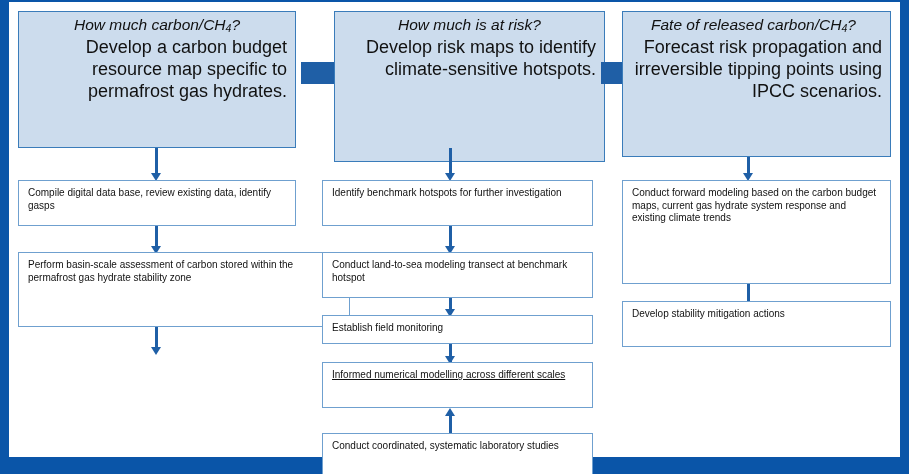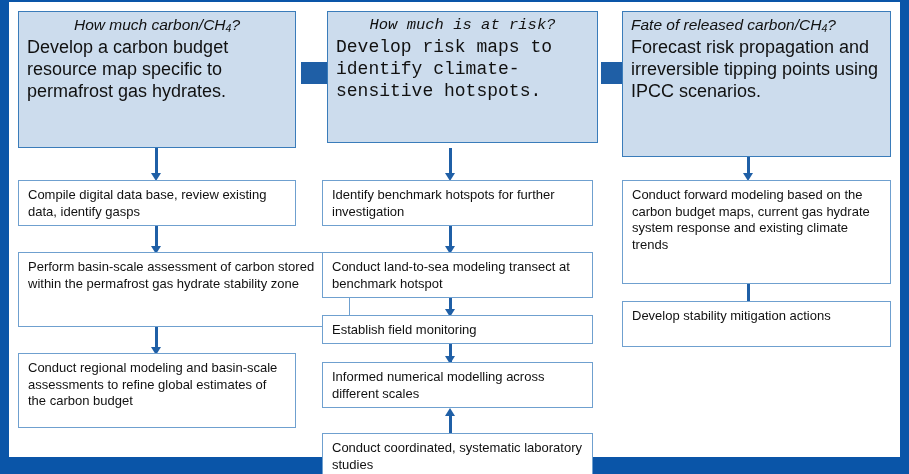--- a/index.html
+++ b/index.html
@@ -50,37 +50,37 @@
   }
   .hdr .q{
     font-style:italic;
     font-size:15.5px;
     color:#111111;
     text-align:center;
     line-height:1.18;
     white-space:nowrap;
     margin-bottom:2px;
   }
-  .hdr .q.left{ text-align:left; }
+  .hdr .q.left{ text-align:left;margin-left:20px; }
   .hdr .body{
     font-size:18px;
     color:#111111;
     line-height:1.22;
-    text-align:left;
+    text-align:right;
   }
   sub{font-size:0.68em;vertical-align:-0.22em;}
 
   
   .task{
     position:absolute;
     box-sizing:border-box;
     background:#ffffff;
     border:1px solid #6fa0cf;
     padding:6px 8px 6px 9px;
-    font-size:13px;
+    font-size:10px;
     color:#111111;
     line-height:1.27;
   }
 
   
   .vline{
     position:absolute;
     width:3px;
     background:#1f5fa6;
   }
@@ -129,29 +129,28 @@
     <div class="task" style="left:9px; top:178px; width:278px; height:46px;">Compile digital data base, review existing data, identify gasps</div>
 
     <div class="vline" style="left:146px; top:224px; height:25px;"></div>
     <div class="vhead-down" style="left:142px; top:244px;"></div>
 
     <div class="task" style="left:9px; top:250px; width:332px; height:75px;">Perform basin-scale assessment of carbon stored within the permafrost gas hydrate stability zone</div>
 
     <div class="vline" style="left:146px; top:325px; height:25px;"></div>
     <div class="vhead-down" style="left:142px; top:345px;"></div>
 
-    <div class="task" style="left:9px; top:351px; width:278px; height:75px;">Conduct regional modeling and basin-scale assessments to refine global estimates of the carbon budget</div>
 
     <div class="block-arrow" style="left:292px; top:48px; width:58px; height:46px;">
       <svg width="58" height="46" viewBox="0 0 58 46">
         <polygon points="0,12 33,12 33,0 58,23 33,46 33,34 0,34" fill="#1f5fa6"></polygon>
       </svg>
     </div>
 
-    <div class="hdr" style="left:318px; top:9px; width:271px; height:132px;font-family:Liberation Mono, monospace;">
+    <div class="hdr" style="left:325px; top:9px; width:271px; height:151px;">
       <div class="q">
         <span>How much is at risk?</span><sub></sub><span></span>
       </div>
       <div class="body">Develop risk maps to identify climate-sensitive hotspots.</div>
     </div>
 
     <div class="vline" style="left:440px; top:146px; height:29px;"></div>
     <div class="vhead-down" style="left:436px; top:171px;"></div>
 
     <div class="task" style="left:313px; top:178px; width:271px; height:46px;">Identify benchmark hotspots for further investigation</div>
@@ -162,21 +161,21 @@
     <div class="task" style="left:313px; top:250px; width:271px; height:46px;">Conduct land-to-sea modeling transect at benchmark hotspot</div>
 
     <div class="vline" style="left:440px; top:296px; height:16px;"></div>
     <div class="vhead-down" style="left:436px; top:307px;"></div>
 
     <div class="task" style="left:313px; top:313px; width:271px; height:29px;">Establish field monitoring</div>
 
     <div class="vline" style="left:440px; top:342px; height:18px;"></div>
     <div class="vhead-down" style="left:436px; top:354px;"></div>
 
-    <div class="task" style="left:313px; top:360px; width:271px; height:46px;">Informed numerical modelling across different scales</div>
+    <div class="task" style="left:313px; top:360px; width:271px; height:46px;text-decoration:underline;">Informed numerical modelling across different scales</div>
 
     <div class="vline" style="left:440px; top:412px; height:19px;"></div>
     <div class="vhead-up" style="left:436px; top:406px;"></div>
 
     <div class="task" style="left:313px; top:431px; width:271px; height:46px;">Conduct coordinated, systematic laboratory studies</div>
 
     <div class="block-arrow" style="left:592px; top:48px; width:58px; height:46px;">
       <svg width="58" height="46" viewBox="0 0 58 46">
         <polygon points="0,12 33,12 33,0 58,23 33,46 33,34 0,34" fill="#1f5fa6"></polygon>
       </svg>

